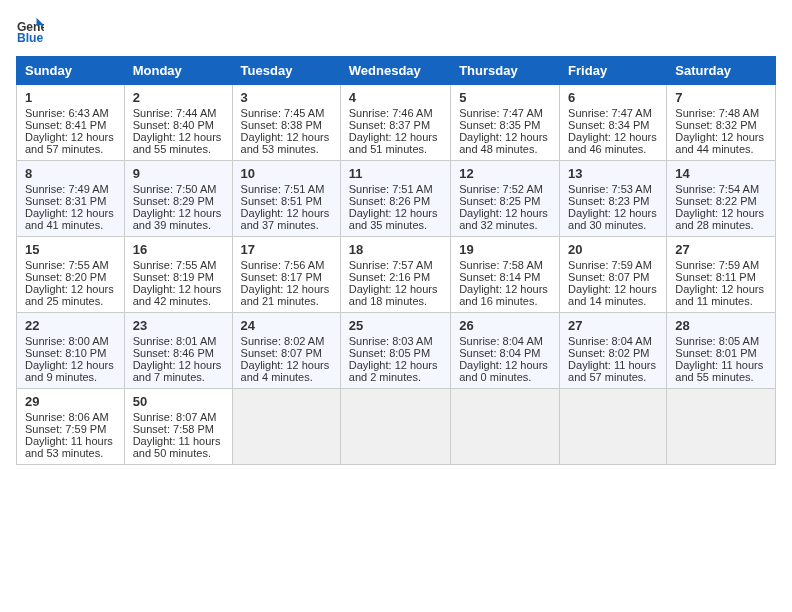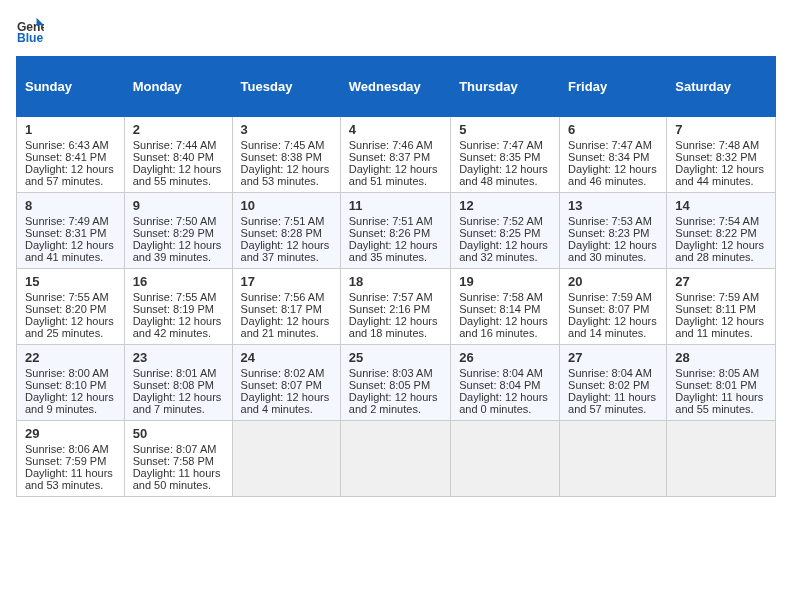--- a/index.html
+++ b/index.html
@@ -38,21 +38,21 @@
       color: #555;
     }
     table {
       width: 100%;
       border-collapse: collapse;
     }
     thead tr th {
       background-color: #1565c0;
       color: #fff;
       text-align: left;
-      padding: 22px 8px;
+      padding: 6px 8px;
       font-size: 13px;
       font-weight: bold;
       border: 1px solid #1565c0;
     }
     tbody tr td {
       vertical-align: top;
       padding: 5px 8px;
       border: 1px solid #ccc;
       font-size: 11px;
       color: #333;
@@ -110,38 +110,38 @@
         <td><span class="day-num">2</span><span>Sunrise: 7:44 AM</span><br><span>Sunset: 8:40 PM</span><br><span>Daylight: 12 hours and 55 minutes.</span></td>
         <td><span class="day-num">3</span><span>Sunrise: 7:45 AM</span><br><span>Sunset: 8:38 PM</span><br><span>Daylight: 12 hours and 53 minutes.</span></td>
         <td><span class="day-num">4</span><span>Sunrise: 7:46 AM</span><br><span>Sunset: 8:37 PM</span><br><span>Daylight: 12 hours and 51 minutes.</span></td>
         <td><span class="day-num">5</span><span>Sunrise: 7:47 AM</span><br><span>Sunset: 8:35 PM</span><br><span>Daylight: 12 hours and 48 minutes.</span></td>
         <td><span class="day-num">6</span><span>Sunrise: 7:47 AM</span><br><span>Sunset: 8:34 PM</span><br><span>Daylight: 12 hours and 46 minutes.</span></td>
         <td><span class="day-num">7</span><span>Sunrise: 7:48 AM</span><br><span>Sunset: 8:32 PM</span><br><span>Daylight: 12 hours and 44 minutes.</span></td>
       </tr>
       <tr>
         <td><span class="day-num">8</span><span>Sunrise: 7:49 AM</span><br><span>Sunset: 8:31 PM</span><br><span>Daylight: 12 hours and 41 minutes.</span></td>
         <td><span class="day-num">9</span><span>Sunrise: 7:50 AM</span><br><span>Sunset: 8:29 PM</span><br><span>Daylight: 12 hours and 39 minutes.</span></td>
-        <td><span class="day-num">10</span><span>Sunrise: 7:51 AM</span><br><span>Sunset: 8:28 PM</span><br><span>Daylight: 12 hours and 37 minutes.</span></td>
+        <td><span class="day-num">10</span><span>Sunrise: 7:51 AM</span><br><span>Sunset: 8:51 PM</span><br><span>Daylight: 12 hours and 37 minutes.</span></td>
         <td><span class="day-num">11</span><span>Sunrise: 7:51 AM</span><br><span>Sunset: 8:26 PM</span><br><span>Daylight: 12 hours and 35 minutes.</span></td>
         <td><span class="day-num">12</span><span>Sunrise: 7:52 AM</span><br><span>Sunset: 8:25 PM</span><br><span>Daylight: 12 hours and 32 minutes.</span></td>
         <td><span class="day-num">13</span><span>Sunrise: 7:53 AM</span><br><span>Sunset: 8:23 PM</span><br><span>Daylight: 12 hours and 30 minutes.</span></td>
         <td><span class="day-num">14</span><span>Sunrise: 7:54 AM</span><br><span>Sunset: 8:22 PM</span><br><span>Daylight: 12 hours and 28 minutes.</span></td>
       </tr>
       <tr>
         <td><span class="day-num">15</span><span>Sunrise: 7:55 AM</span><br><span>Sunset: 8:20 PM</span><br><span>Daylight: 12 hours and 25 minutes.</span></td>
         <td><span class="day-num">16</span><span>Sunrise: 7:55 AM</span><br><span>Sunset: 8:19 PM</span><br><span>Daylight: 12 hours and 42 minutes.</span></td>
         <td><span class="day-num">17</span><span>Sunrise: 7:56 AM</span><br><span>Sunset: 8:17 PM</span><br><span>Daylight: 12 hours and 21 minutes.</span></td>
         <td><span class="day-num">18</span><span>Sunrise: 7:57 AM</span><br><span>Sunset: 2:16 PM</span><br><span>Daylight: 12 hours and 18 minutes.</span></td>
         <td><span class="day-num">19</span><span>Sunrise: 7:58 AM</span><br><span>Sunset: 8:14 PM</span><br><span>Daylight: 12 hours and 16 minutes.</span></td>
         <td><span class="day-num">20</span><span>Sunrise: 7:59 AM</span><br><span>Sunset: 8:07 PM</span><br><span>Daylight: 12 hours and 14 minutes.</span></td>
         <td><span class="day-num">27</span><span>Sunrise: 7:59 AM</span><br><span>Sunset: 8:11 PM</span><br><span>Daylight: 12 hours and 11 minutes.</span></td>
       </tr>
       <tr>
         <td><span class="day-num">22</span><span>Sunrise: 8:00 AM</span><br><span>Sunset: 8:10 PM</span><br><span>Daylight: 12 hours and 9 minutes.</span></td>
-        <td><span class="day-num">23</span><span>Sunrise: 8:01 AM</span><br><span>Sunset: 8:08 PM</span><br><span>Daylight: 12 hours and 7 minutes.</span></td>
+        <td><span class="day-num">23</span><span>Sunrise: 8:01 AM</span><br><span>Sunset: 8:46 PM</span><br><span>Daylight: 12 hours and 7 minutes.</span></td>
         <td><span class="day-num">24</span><span>Sunrise: 8:02 AM</span><br><span>Sunset: 8:07 PM</span><br><span>Daylight: 12 hours and 4 minutes.</span></td>
         <td><span class="day-num">25</span><span>Sunrise: 8:03 AM</span><br><span>Sunset: 8:05 PM</span><br><span>Daylight: 12 hours and 2 minutes.</span></td>
         <td><span class="day-num">26</span><span>Sunrise: 8:04 AM</span><br><span>Sunset: 8:04 PM</span><br><span>Daylight: 12 hours and 0 minutes.</span></td>
         <td><span class="day-num">27</span><span>Sunrise: 8:04 AM</span><br><span>Sunset: 8:02 PM</span><br><span>Daylight: 11 hours and 57 minutes.</span></td>
         <td><span class="day-num">28</span><span>Sunrise: 8:05 AM</span><br><span>Sunset: 8:01 PM</span><br><span>Daylight: 11 hours and 55 minutes.</span></td>
       </tr>
       <tr>
         <td><span class="day-num">29</span><span>Sunrise: 8:06 AM</span><br><span>Sunset: 7:59 PM</span><br><span>Daylight: 11 hours and 53 minutes.</span></td>
         <td><span class="day-num">50</span><span>Sunrise: 8:07 AM</span><br><span>Sunset: 7:58 PM</span><br><span>Daylight: 11 hours and 50 minutes.</span></td>
         <td class="cell-empty"></td>

